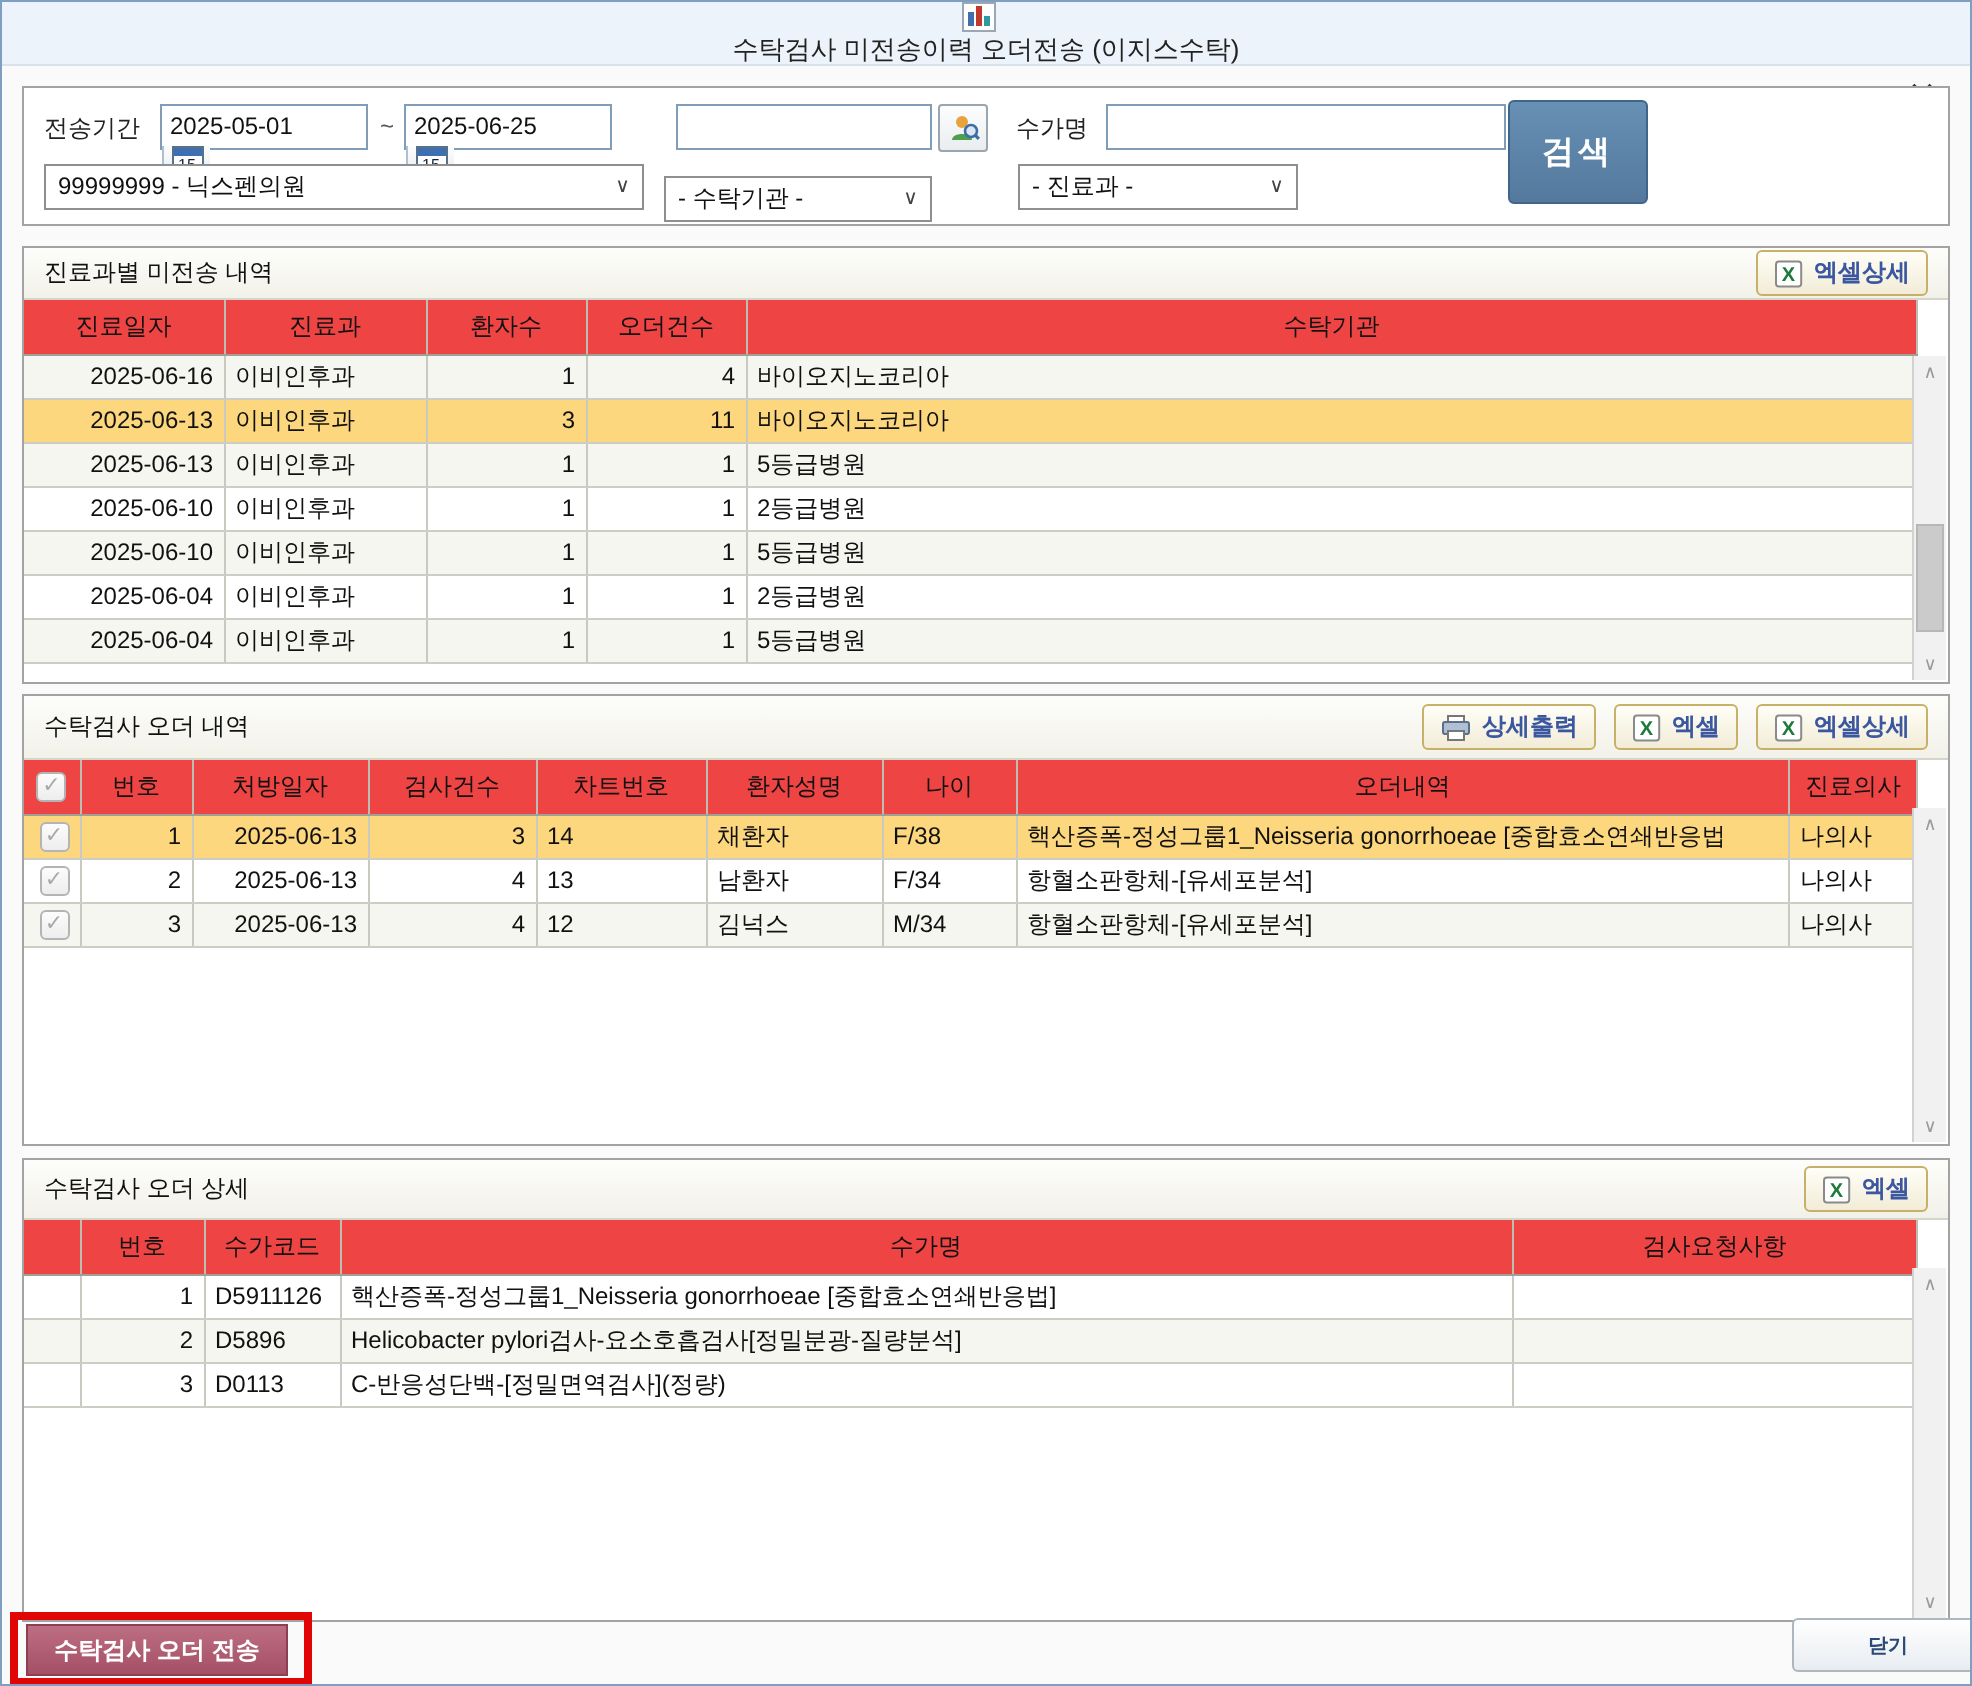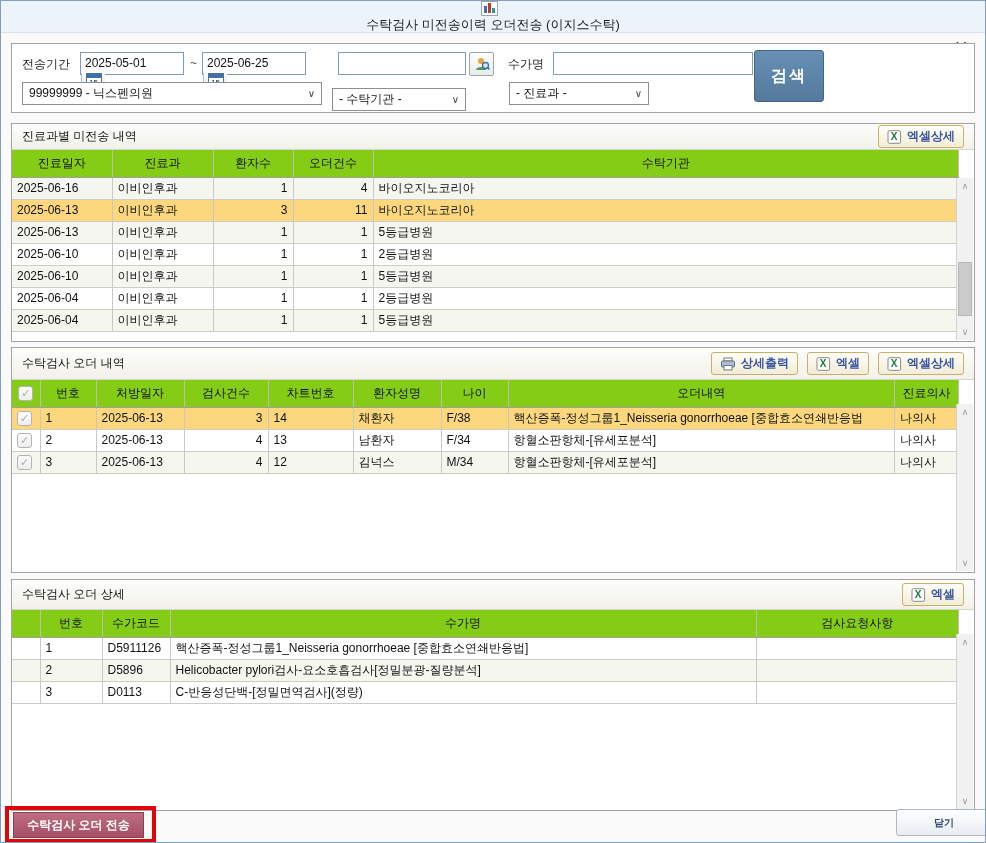--- a/index.html
+++ b/index.html
@@ -29,25 +29,25 @@
   .btn-person{position:absolute;width:25px;height:24px;border:1px solid #9aa5ae;border-radius:2px;background:linear-gradient(#fdfdfd,#e9edf0);display:flex;align-items:center;justify-content:center;cursor:pointer;}
   
   .section-title{position:absolute;left:0;top:0;right:0;background:linear-gradient(#fdfdfb,#f2f1e9);border-bottom:1px solid #d6d5c9;display:flex;align-items:center;padding:0 10px;}
   .section-title .st-text{font-size:12px;color:#111;}
   .tool-btns{margin-left:auto;display:flex;gap:9px;align-items:center;}
   .tbtn{height:23px;border:1px solid #c9b069;border-radius:3px;background:linear-gradient(#fffef7,#f2ecd7);display:flex;align-items:center;gap:5px;padding:0 8px;font-size:12px;font-weight:bold;color:#3a57a0;cursor:pointer;white-space:nowrap;}
   .tbtn svg{display:block;}
   
   .grid-area{position:absolute;left:0;right:0;bottom:0;overflow:hidden;background:#fff;}
   table.grid{border-collapse:collapse;table-layout:fixed;width:947px;}
-  table.grid th{background:#84cc16;border-right:1px solid #bdbdb2;border-bottom:1px solid #a0a096;font-size:12px;font-weight:normal;color:#111;height:27px;padding:2px 4px;text-align:center;white-space:nowrap;overflow:hidden;}
+  table.grid th{background:#ef4444;border-right:1px solid #bdbdb2;border-bottom:1px solid #a0a096;font-size:12px;font-weight:normal;color:#111;height:27px;padding:2px 4px;text-align:center;white-space:nowrap;overflow:hidden;}
   table.grid td{border-right:1px solid #c9c9c2;border-bottom:1px solid #cdcdc6;font-size:12px;color:#111;height:22px;padding:1px 5px;white-space:nowrap;overflow:hidden;}
   table.grid tr.odd td{background:#f6f6f1;}
   table.grid tr.selected td{background:#fcd77e !important;}
-  td.al-l{text-align:left;} td.al-c{text-align:left;} td.al-r{text-align:right;}
+  td.al-l{text-align:left;} td.al-c{text-align:right;} td.al-r{text-align:right;}
   .cb{display:inline-flex;width:15px;height:15px;border:1px solid #b4b4b4;border-radius:3px;background:linear-gradient(#fcfcfc,#ededed);align-items:center;justify-content:center;vertical-align:middle;}
   .cb .mark{color:#a9a9a9;font-size:11px;font-weight:bold;line-height:1;}
   
   .vscroll{position:absolute;right:1px;width:17px;background:#f1f1f1;border-left:1px solid #d2d2d2;}
   .sb-arrow{position:absolute;left:0;right:0;height:16px;display:flex;align-items:center;justify-content:center;color:#9a9a9a;font-size:9px;background:#f1f1f1;cursor:pointer;}
   .sb-arrow.up{top:0;} .sb-arrow.down{bottom:0;}
   .sb-thumb{position:absolute;left:1px;right:1px;background:#cbcbcb;border:1px solid #b7b7b7;cursor:pointer;}
   
   .annotation-rect{position:absolute;left:4px;top:805px;width:151px;height:37px;border:4px solid #e20505;z-index:20;pointer-events:none;}
   .btn-send{position:absolute;left:12px;top:811px;width:131px;height:26px;background:linear-gradient(#bd6e82,#a54f66);border:1px solid #8c3f53;color:#fff;font-size:12px;font-weight:bold;display:flex;align-items:center;justify-content:center;z-index:21;cursor:pointer;white-space:nowrap;}

